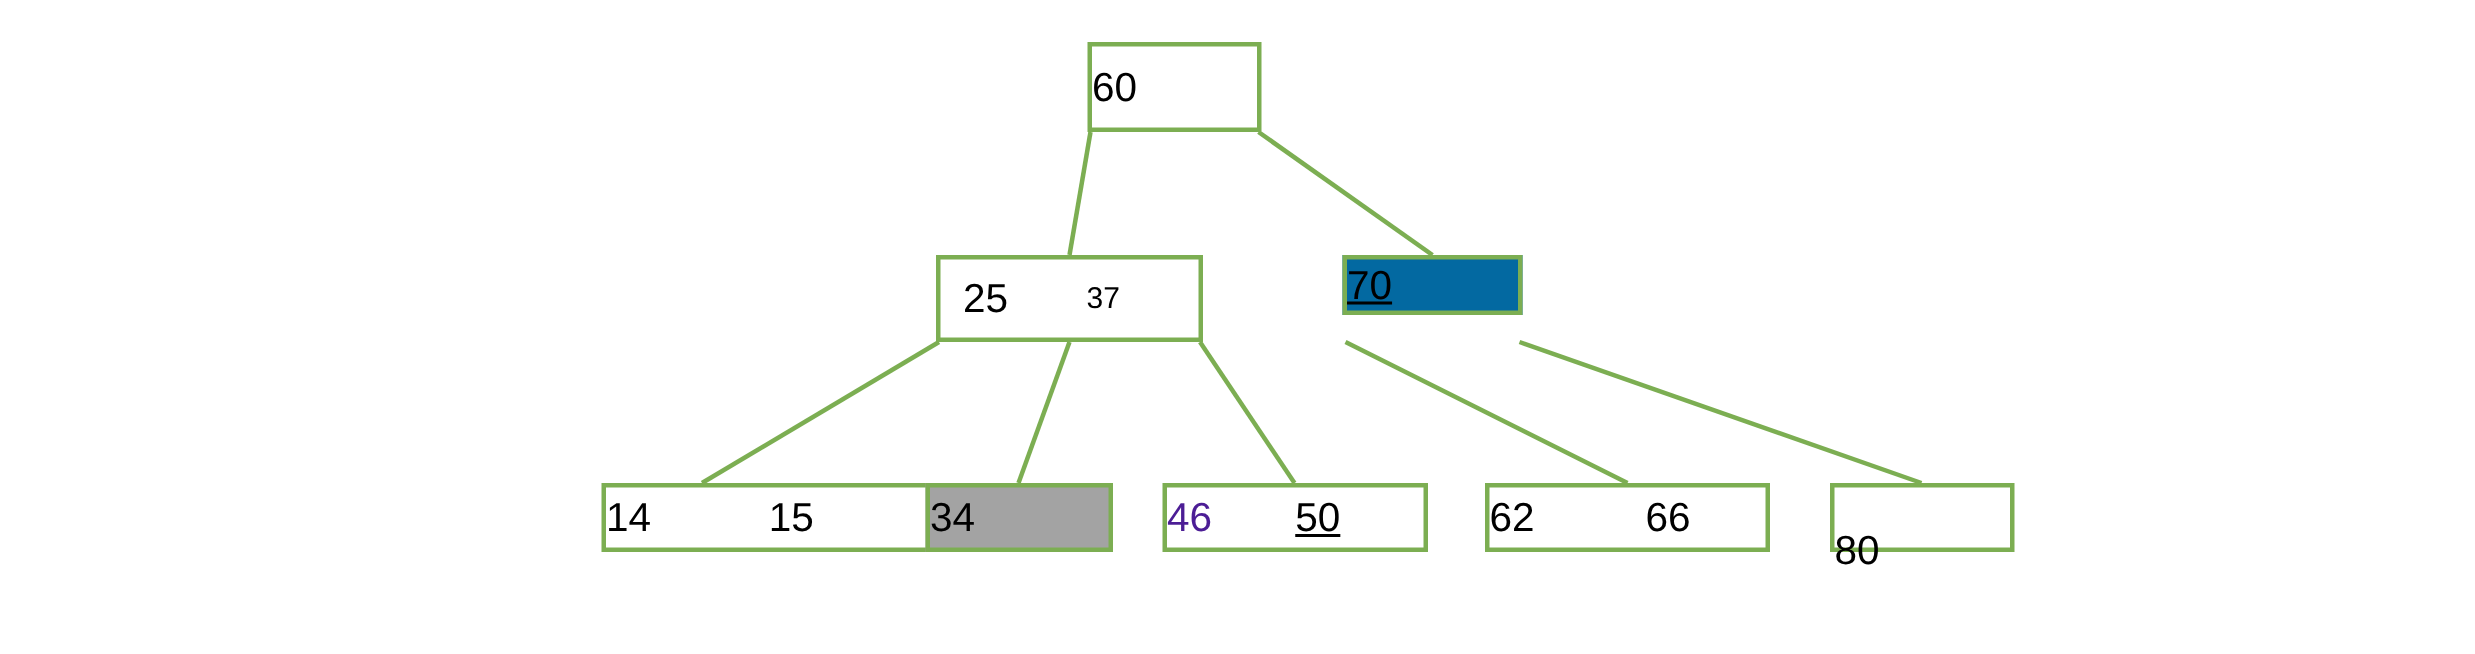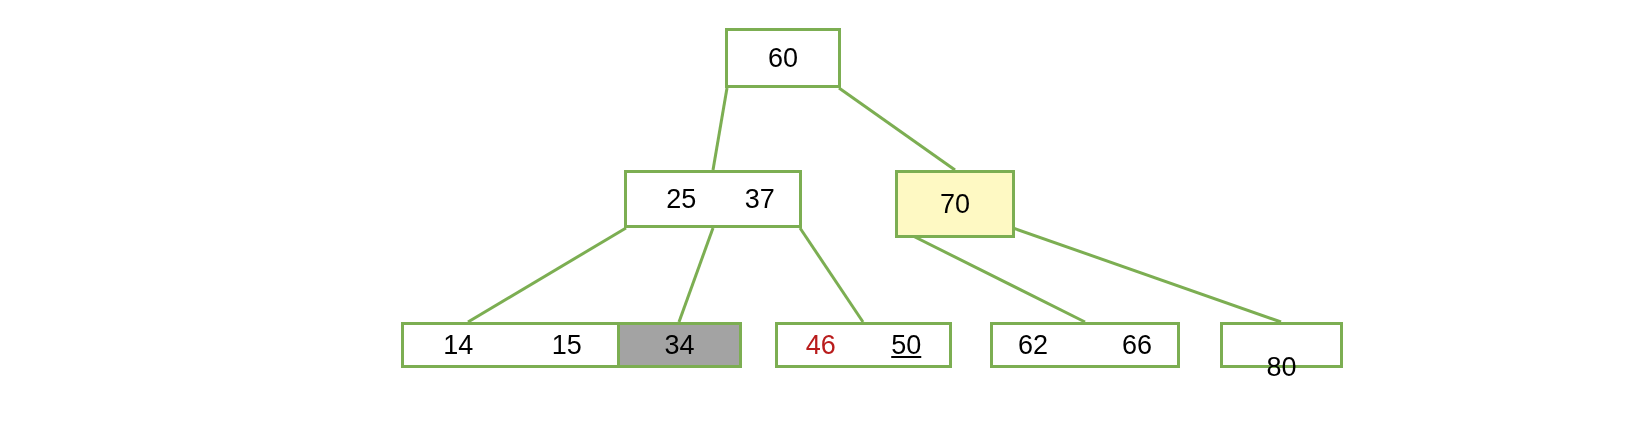--- a/index.html
+++ b/index.html
@@ -31,21 +31,20 @@
     display: flex;
     align-items: center;
     justify-content: space-around;
     z-index: 2;
   }
   .node-key {
     color: #000000;
     font-family: "Liberation Sans", sans-serif;
     line-height: 1;
     white-space: nowrap;
-    text-align: center;
     flex: 1 1 auto;
   }
 </style>
 </head>
 <body>
 
 <div id="btree-canvas" style="background: rgb(255, 255, 255);">
   <svg id="edge-layer" viewBox="0 0 1650 436" width="1650" height="436" xmlns="http://www.w3.org/2000/svg">
       <line x1="727" y1="88" x2="713" y2="170" stroke="#7CAE52" stroke-width="3" stroke-linecap="butt"></line>
       <line x1="839" y1="88" x2="955" y2="170" stroke="#7CAE52" stroke-width="3" stroke-linecap="butt"></line>
@@ -53,34 +52,34 @@
       <line x1="713" y1="228" x2="679" y2="322" stroke="#7CAE52" stroke-width="3" stroke-linecap="butt"></line>
       <line x1="800" y1="228" x2="863" y2="322" stroke="#7CAE52" stroke-width="3" stroke-linecap="butt"></line>
       <line x1="897" y1="228" x2="1085" y2="322" stroke="#7CAE52" stroke-width="3" stroke-linecap="butt"></line>
       <line x1="1013" y1="228" x2="1281" y2="322" stroke="#7CAE52" stroke-width="3" stroke-linecap="butt"></line>
     </svg>
 <div class="tree-node" style="left: 725px; top: 28px; width: 116px; height: 60px; border: 3px solid rgb(124, 174, 82); background: rgb(255, 255, 255);">
       <span class="node-key" style="color: rgb(0, 0, 0); font-size: 27px;">60</span>
     </div>
     <div class="tree-node" style="left: 624px; top: 170px; width: 178px; height: 58px; border: 3px solid rgb(124, 174, 82); background: rgb(255, 255, 255); padding-left: 15px;">
       <span class="node-key" style="color: rgb(0, 0, 0); font-size: 27px;">25</span>
-      <span class="node-key" style="color: rgb(0, 0, 0); font-size: 27px;">37</span>
+      <span class="node-key" style="color: rgb(0, 0, 0); font-size: 20px;">37</span>
     </div>
-    <div class="tree-node" style="left: 895px; top: 170px; width: 120px; height: 68px; border: 3px solid rgb(124, 174, 82); background: #fef9c3;">
+    <div class="tree-node" style="left: 895px; top: 170px; width: 120px; height: 40px; border: 3px solid rgb(124, 174, 82); background: #0369a1; text-decoration: underline;">
       <span class="node-key" style="color: rgb(0, 0, 0); font-size: 27px;">70</span>
     </div>
     <div class="tree-node" style="left: 357px; top: 322px; width: 223px; height: 46px; border: 3px solid rgb(124, 174, 82); background: rgb(255, 255, 255); margin-left: 44px;">
       <span class="node-key" style="color: rgb(0, 0, 0); font-size: 27px;">14</span>
       <span class="node-key" style="color: rgb(0, 0, 0); font-size: 27px;">15</span>
     </div>
     <div class="tree-node" style="left: 617px; top: 322px; width: 125px; height: 46px; border: 3px solid rgb(124, 174, 82); background: #a3a3a3;">
       <span class="node-key" style="color: rgb(0, 0, 0); font-size: 27px;">34</span>
     </div>
     <div class="tree-node" style="left: 775px; top: 322px; width: 177px; height: 46px; border: 3px solid rgb(124, 174, 82); background: rgb(255, 255, 255);">
-      <span class="node-key" style="color: #b91c1c; font-size: 27px;">46</span>
+      <span class="node-key" style="color: #4c1d95; font-size: 27px;">46</span>
       <span class="node-key" style="color: rgb(0, 0, 0); font-size: 27px; text-decoration: underline;">50</span>
     </div>
     <div class="tree-node" style="left: 990px; top: 322px; width: 190px; height: 46px; border: 3px solid rgb(124, 174, 82); background: rgb(255, 255, 255); gap: 24px;">
       <span class="node-key" style="color: rgb(0, 0, 0); font-size: 27px;">62</span>
       <span class="node-key" style="color: rgb(0, 0, 0); font-size: 27px;">66</span>
     </div>
     <div class="tree-node" style="left: 1220px; top: 322px; width: 123px; height: 46px; border: 3px solid rgb(124, 174, 82); background: rgb(255, 255, 255);">
       <span class="node-key" style="color: rgb(0, 0, 0); font-size: 27px; margin-top: 44px;">80</span>
     </div>
   </div>

